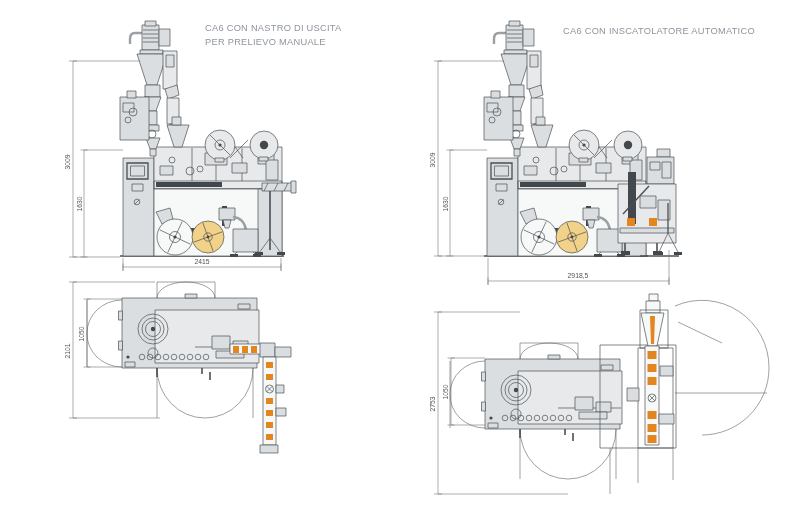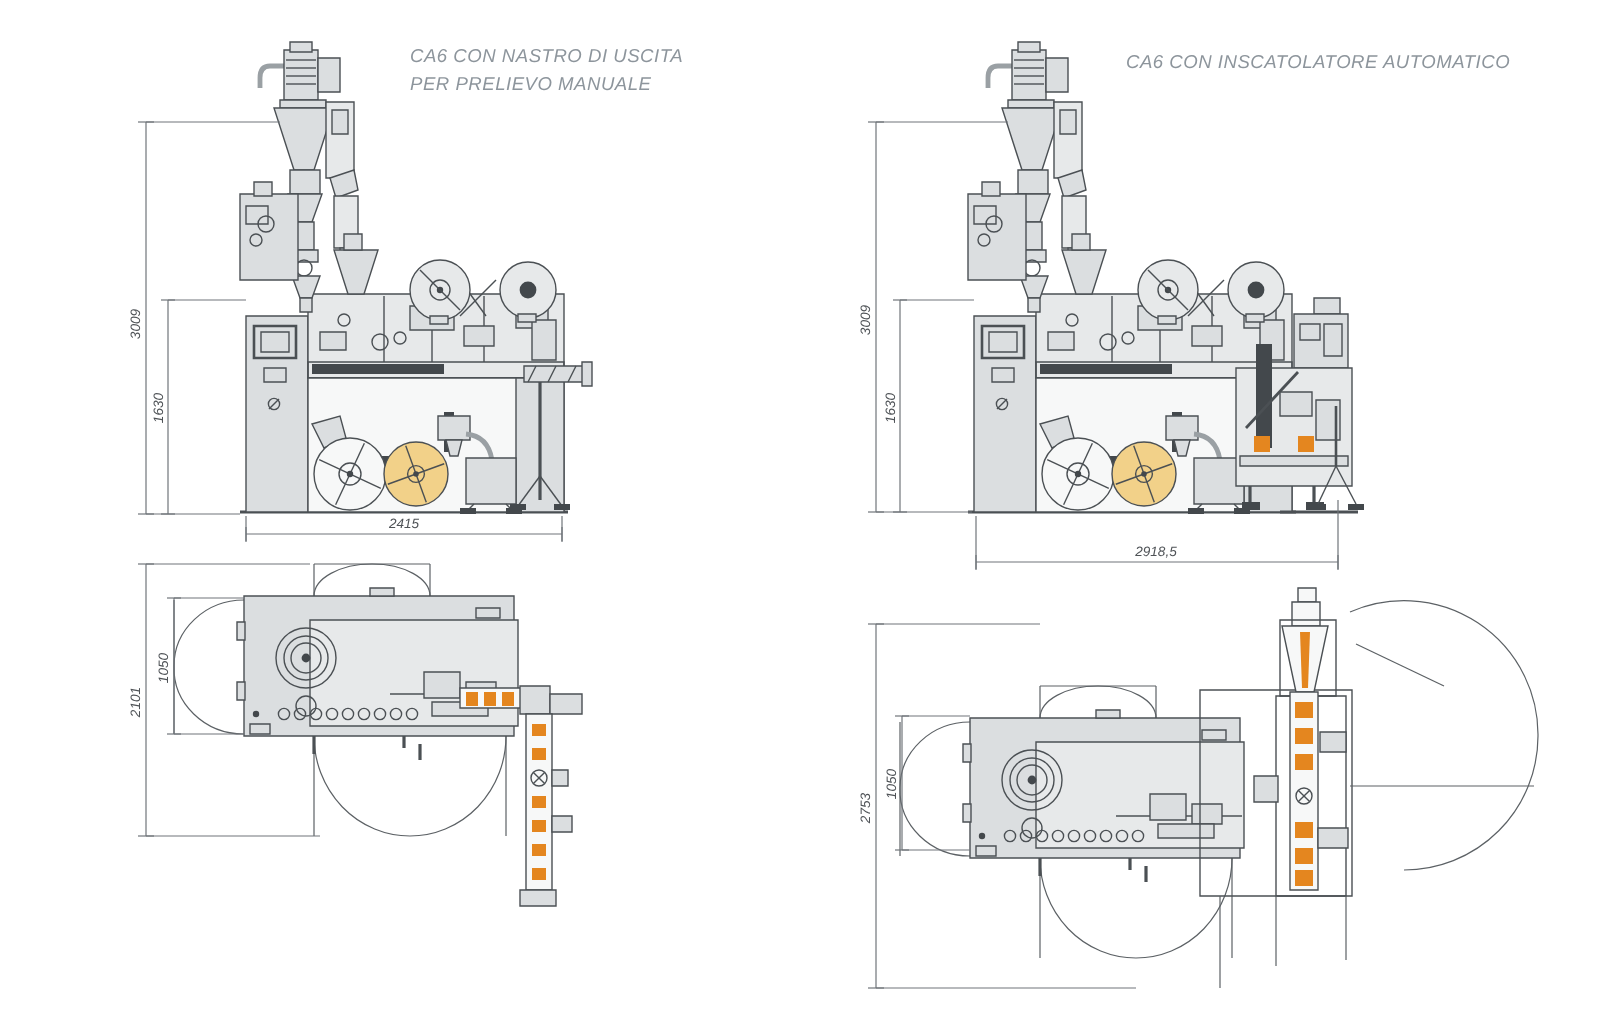--- a/index.html
+++ b/index.html
@@ -1,17 +1,17 @@
 <!DOCTYPE html>
 <html style="--bg: #ffffff; --outline: #4b5054; --dark: #43484c; --fill-a: #dbdee0; --fill-b: #e7e9ea; --fill-light: #f7f8f8; --yellow: #f2d189; --orange: #e4861f; --title-color: #8d959c; --dim-color: #4f5357;"><head>
 <meta charset="utf-8">
 <style>
   html,body{margin:0;padding:0;background:#fff;}
   .stage{position:relative;width:800px;height:509px;background:var(--bg,#fff);overflow:hidden;
-         font-family:"Liberation Sans", sans-serif;font-style:italic;}
+         font-family:"Liberation Sans", sans-serif;}
   svg text{font-family:"Liberation Sans", sans-serif;}
   .title-text{font-size:9.3px;letter-spacing:.25px;fill:var(--title-color,#8d959c);}
   .dim-text{font-size:6.8px;fill:var(--dim-color,#4f5357);}
   
   .mech rect,.mech line,.mech circle,.mech path,.mech polygon,.mech polyline{
       stroke:var(--outline,#4b5054);stroke-width:.7;fill:none;vector-effect:non-scaling-stroke;}
   .mech .fa{fill:var(--fill-a,#dbdee0);}
   .mech .fb{fill:var(--fill-b,#e6e8e9);}
   .mech .fw{fill:var(--fill-light,#f7f8f8);}
   .mech .fd{fill:var(--dark,#43484c);stroke:none;}

